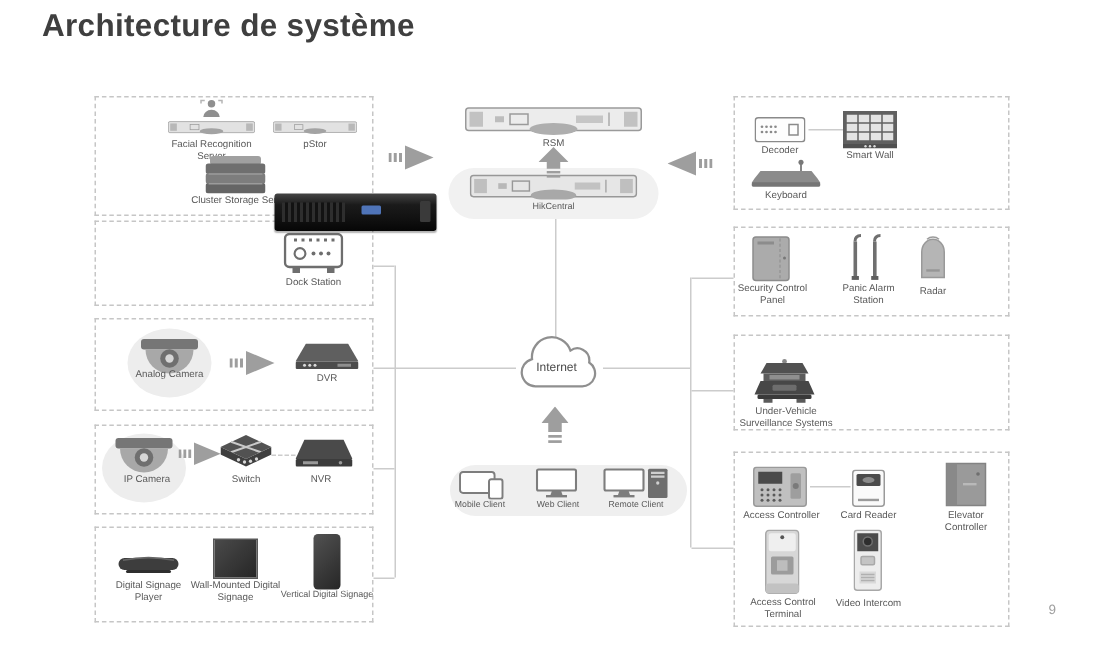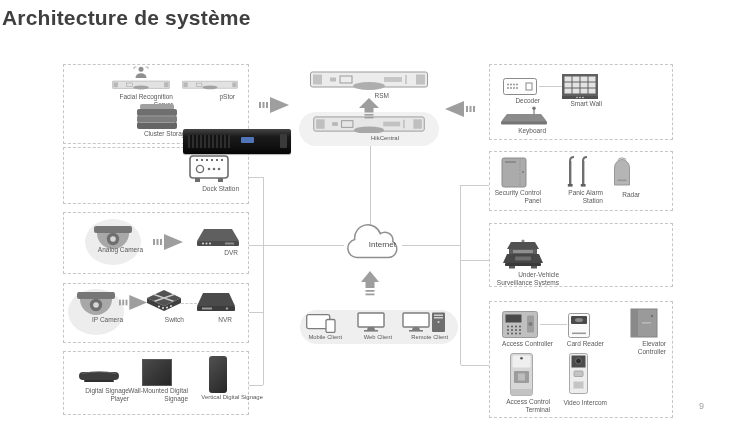--- a/index.html
+++ b/index.html
@@ -1,24 +1,24 @@
 <!DOCTYPE html>
 <html><head>
 <meta charset="utf-8">
 <style>
   *{box-sizing:border-box}
   body{margin:0;background:#fff;font-family:"Liberation Sans",sans-serif}
   .stage{position:relative;width:746px;height:433px;background:#fff;overflow:hidden}
   .abs{position:absolute}
   .dbox{position:absolute;border:1px dashed #c6c6c6}
-  .lbl{position:absolute;font-size:6.5px;color:#595959;text-align:right;line-height:1.25}
+  .lbl{position:absolute;font-size:6.5px;color:#595959;text-align:center;line-height:1.25}
   .hline{position:absolute;height:0;border-top:1px solid #cccccc}
   .vline{position:absolute;width:0;border-left:1px solid #cccccc}
   .pill{position:absolute;background:#f1f1f1;border-radius:20px}
-  .title{position:absolute;left:2px;top:6px;font-size:21px;font-weight:bold;color:#3f3f3f;letter-spacing:.2px}
+  .title{position:absolute;left:28px;top:6px;font-size:21px;font-weight:bold;color:#3f3f3f;letter-spacing:.2px}
   .logo{position:absolute;right:14px;top:5px;font-style:italic;font-weight:bold;font-size:15px;letter-spacing:-.3px;white-space:nowrap}
   .logo .hik{color:#e2231a}
   .logo .vis{color:#4f4f4f}
   .tmark{display:inline-block;width:3px;height:3px;background:#9a9a9a;vertical-align:top;margin-left:1px;margin-top:2px}
   .pagenum{position:absolute;left:699px;top:401px;font-size:9px;color:#9f9f9f}
   .darksrv{position:absolute;left:183px;top:129px;width:108px;height:25px;border-radius:2px;
     background:linear-gradient(180deg,#454545 0%,#1b1b1b 30%,#101010 70%,#060606 100%);box-shadow:0 1px 1px rgba(0,0,0,.3)}
   .darksrv .vents{position:absolute;left:5px;top:6px;width:42px;height:13px;
     background:repeating-linear-gradient(90deg,#2e2e2e 0 2px,#121212 2px 4px)}
   .darksrv .chip{position:absolute;left:58px;top:8px;width:13px;height:6px;background:#4f74b8;border-radius:1px}

